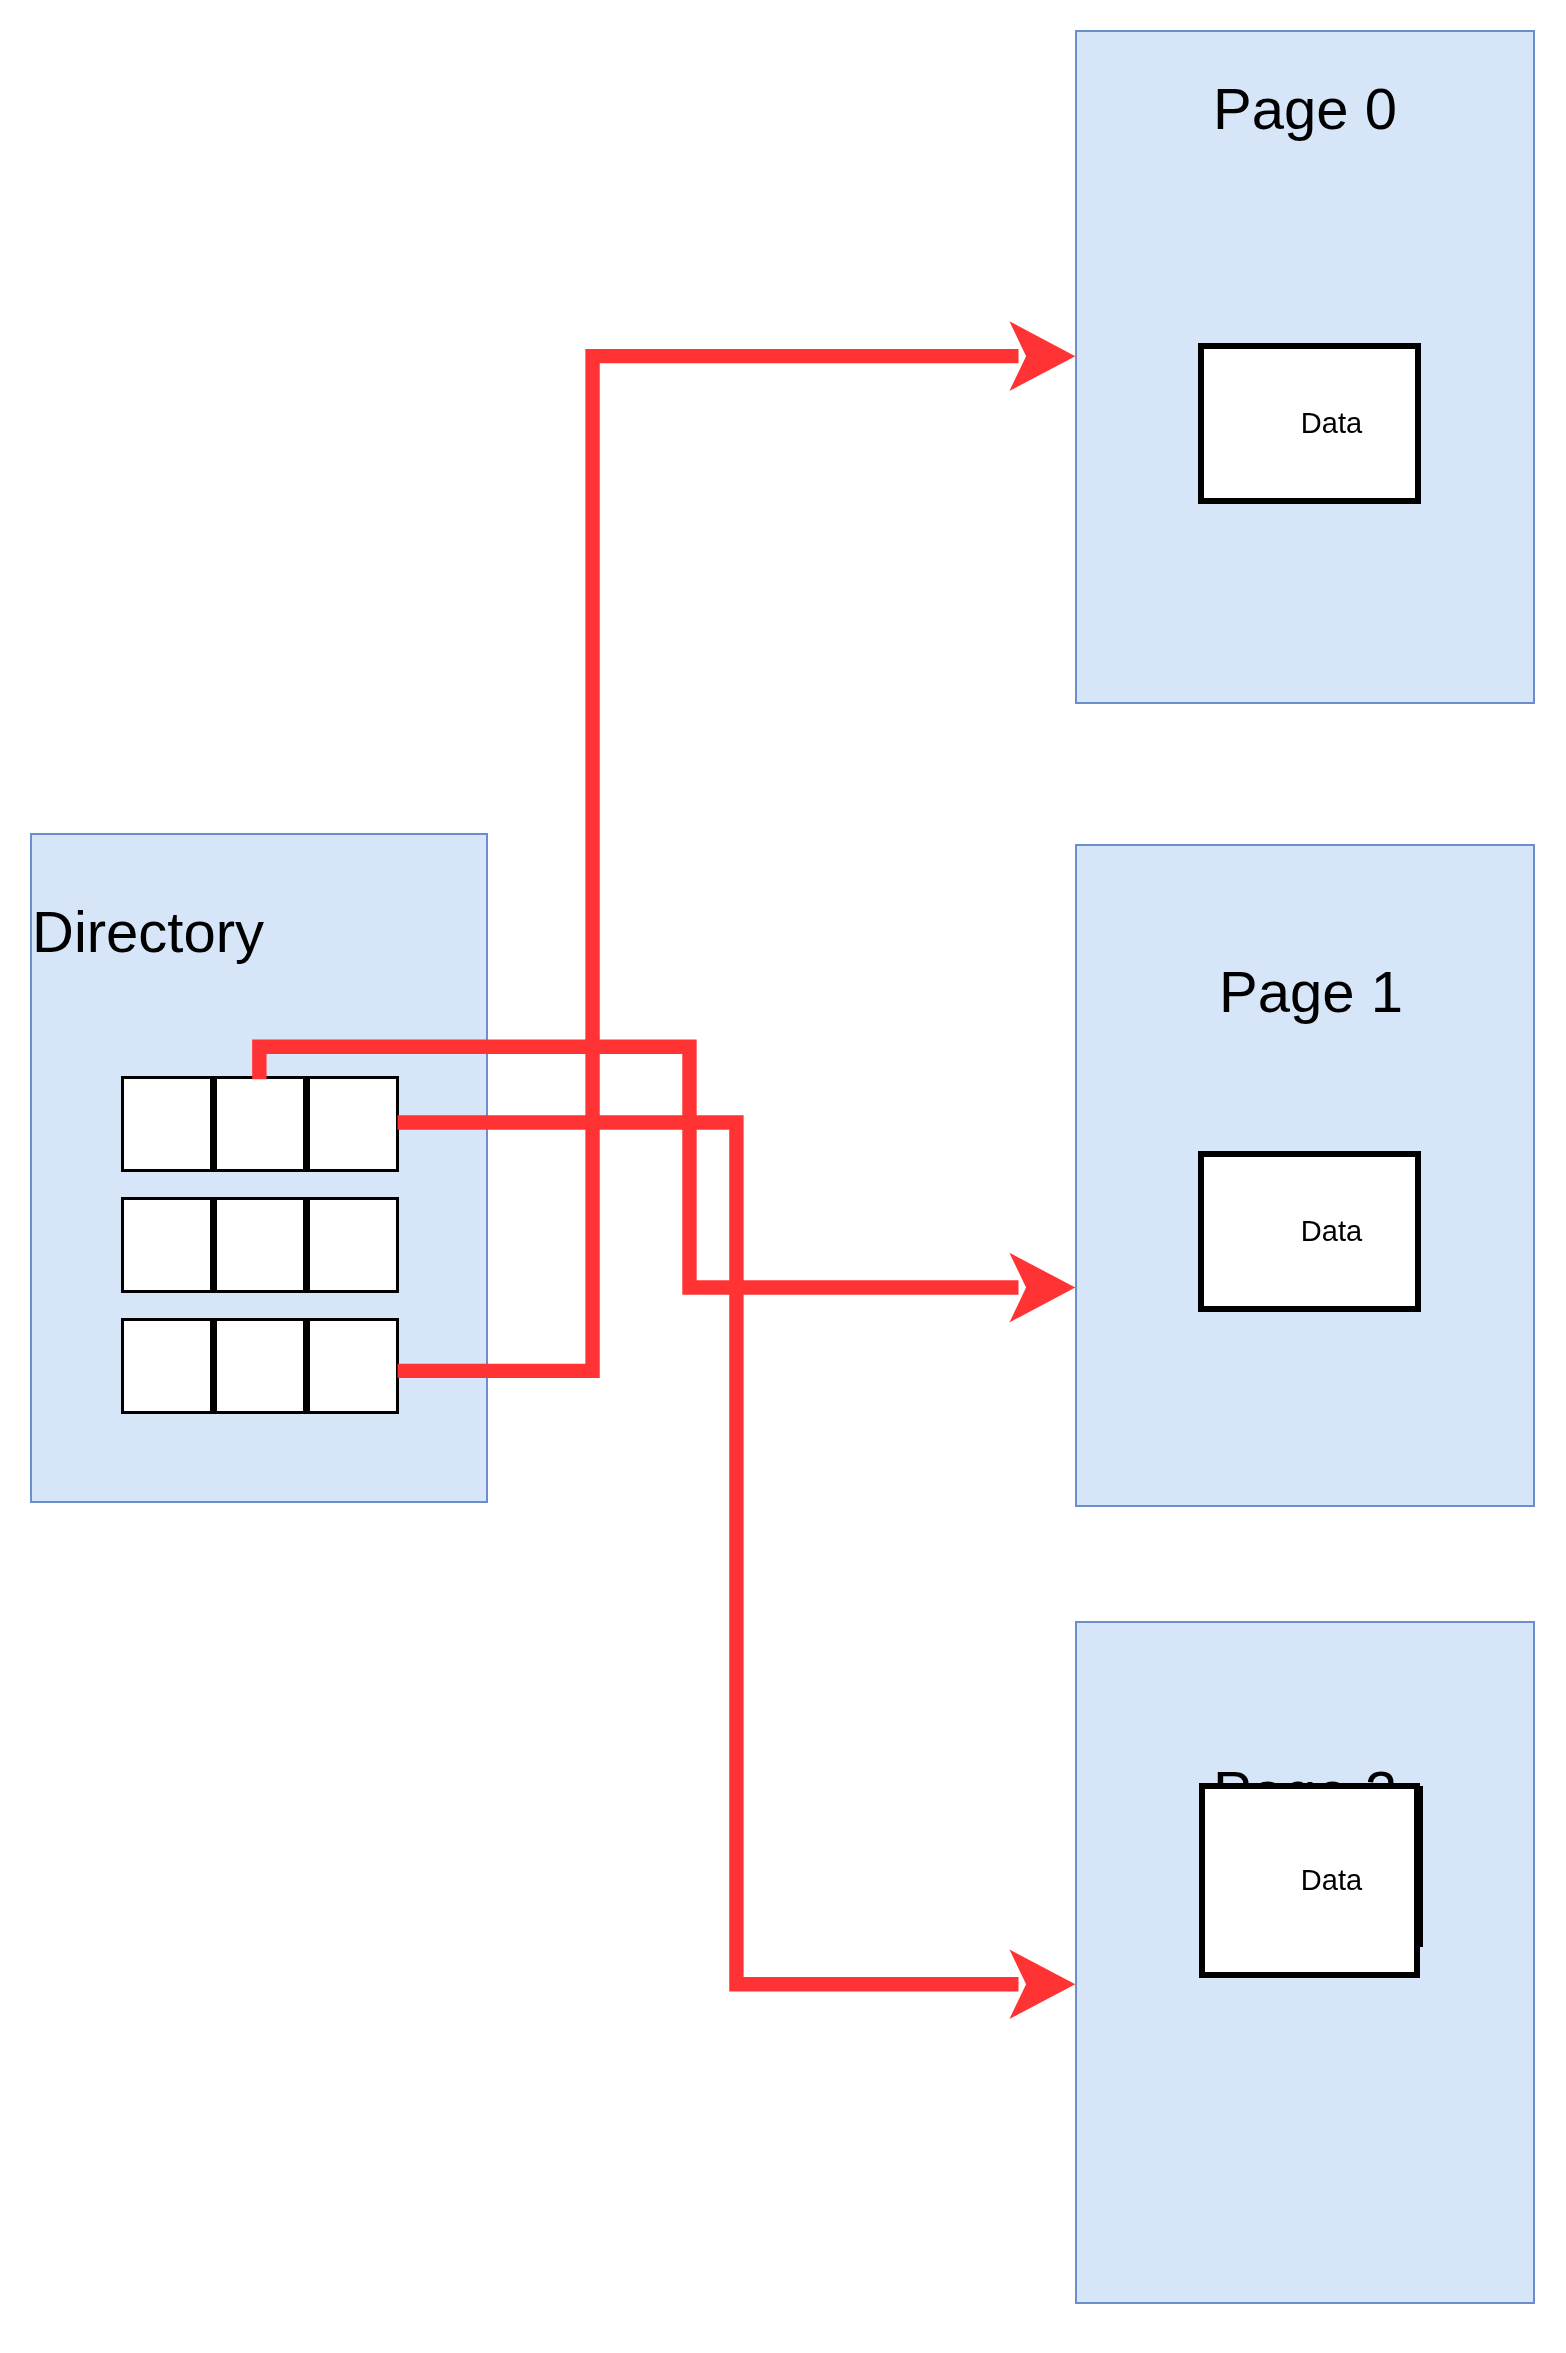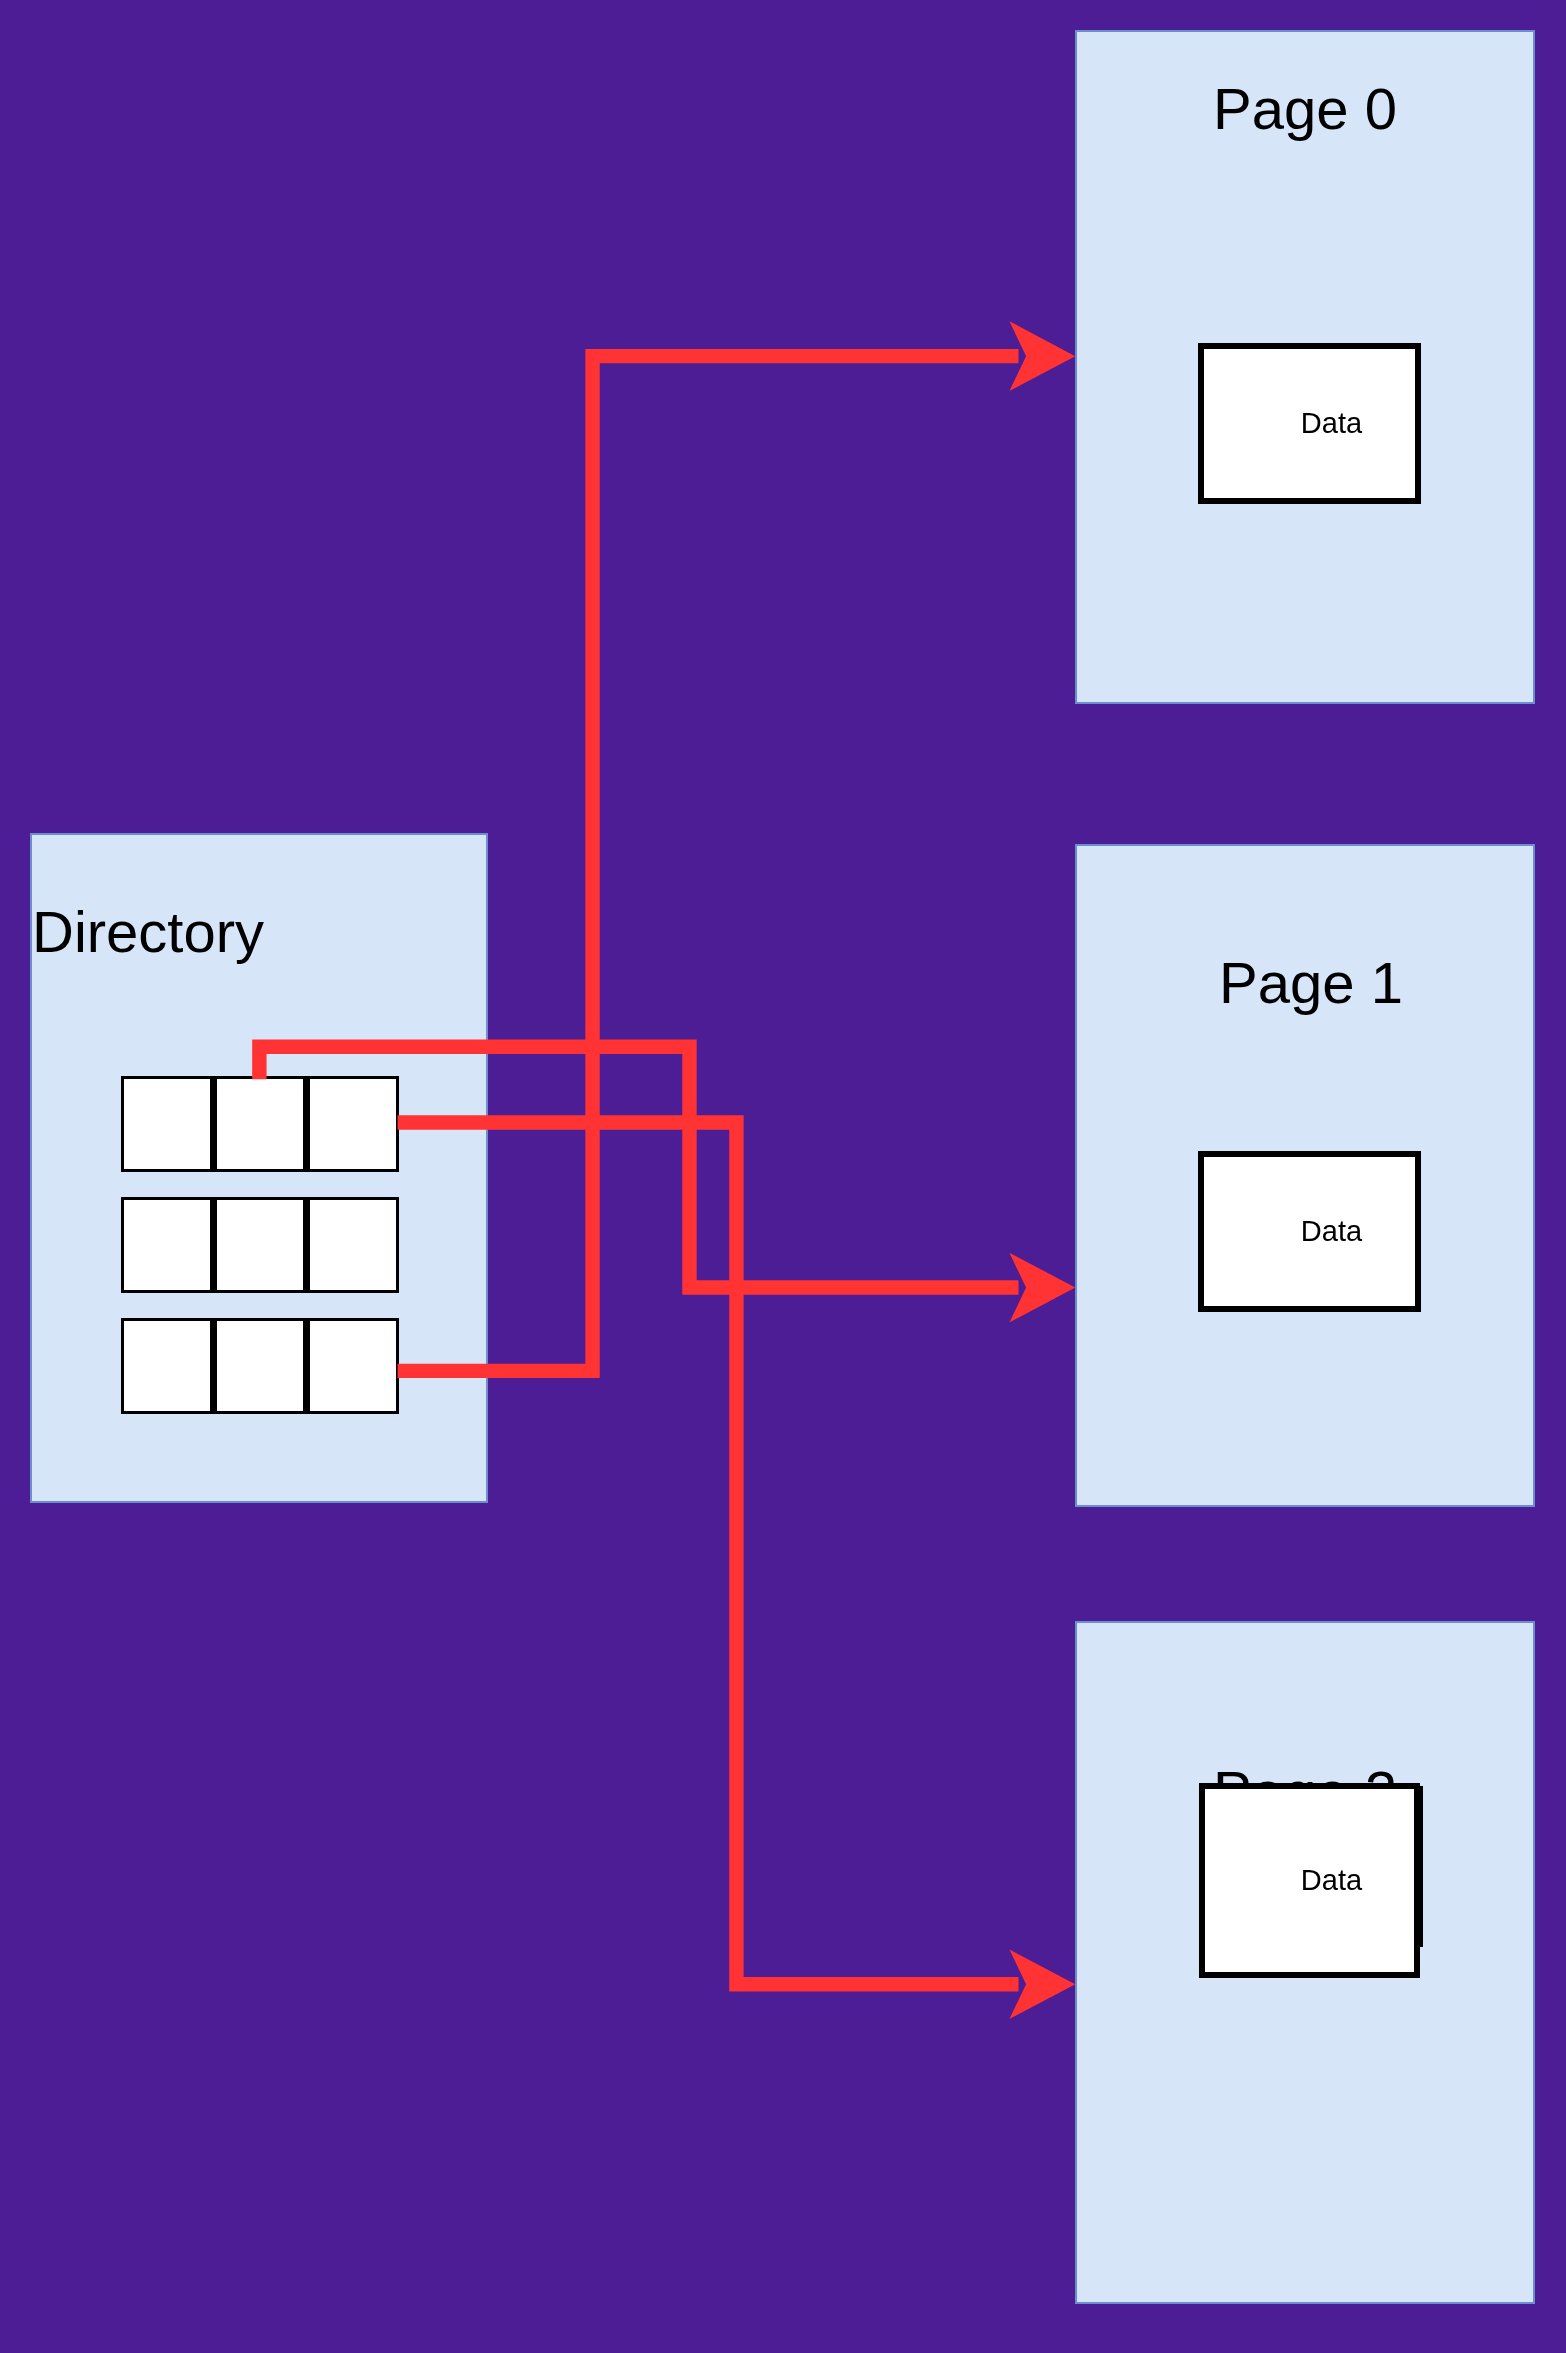--- a/index.html
+++ b/index.html
@@ -8,21 +8,21 @@
     padding: 0;
     background: #000000;
   }
   body {
     font-family: "Liberation Sans", sans-serif;
   }
   #canvas {
     position: relative;
     width: 1566px;
     height: 2354px;
-    background: #4c1d95;
+    background: #ffffff;
     overflow: hidden;
   }
   .page-box {
     position: absolute;
     background: #d7e5f9;
     border: 2.3px solid #6c8ecf;
     box-sizing: border-box;
   }
   .page-title {
     position: absolute;
@@ -99,21 +99,21 @@
 <div id="canvas">
 
   <div class="page-box" style="left:1075px; top:30px; width:460px; height:674px;">
     <div class="page-title" style="top:48px;">Page 0</div>
     <div class="data-box" style="left:121px; top:311px; width:223px; height:161px;">
       <span class="data-label">Data</span>
     </div>
   </div>
 
   <div class="page-box" style="left:1075px; top:844px; width:460px; height:663px;">
-    <div class="page-title" style="top:108px;padding-left:12px;">Page 1</div>
+    <div class="page-title" style="top:117px;padding-left:12px;">Page 1</div>
     <div class="data-box" style="left:121px; top:305px; width:223px; height:161px;">
       <span class="data-label">Data</span>
     </div>
   </div>
 
   <div class="page-box" style="left:1075px; top:1621px; width:460px; height:683px;">
     <div class="page-title" style="top:140px;">Page 2</div>
     <div class="data-box" style="left:123px; top:163px; width:223px; height:161px; top:163px;"></div>
 
   </div>

